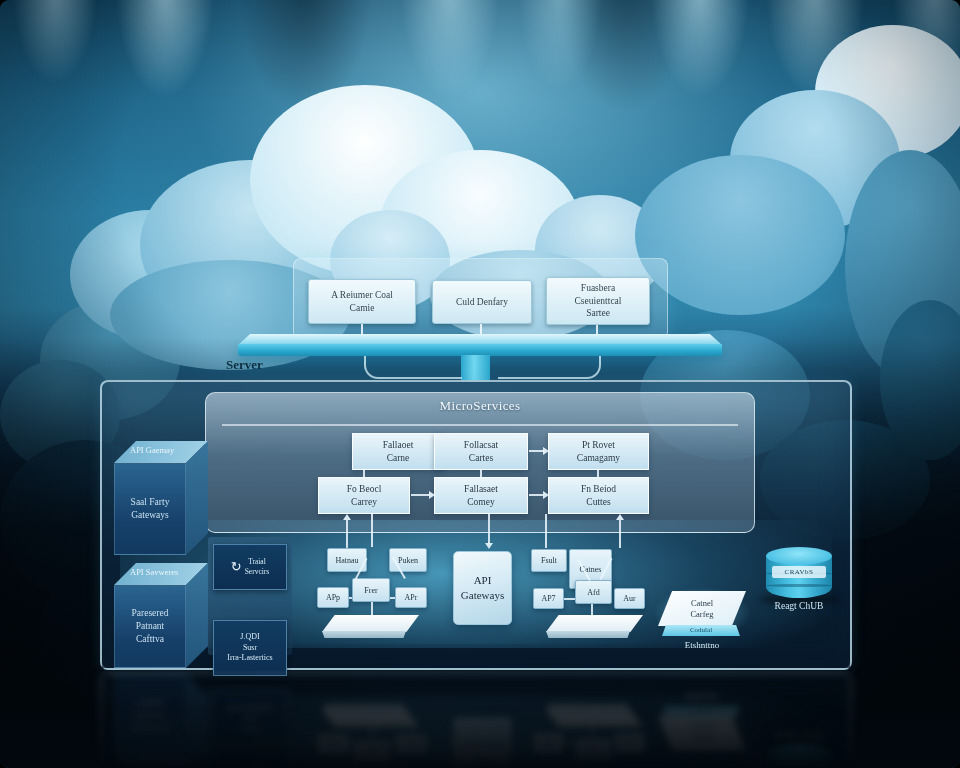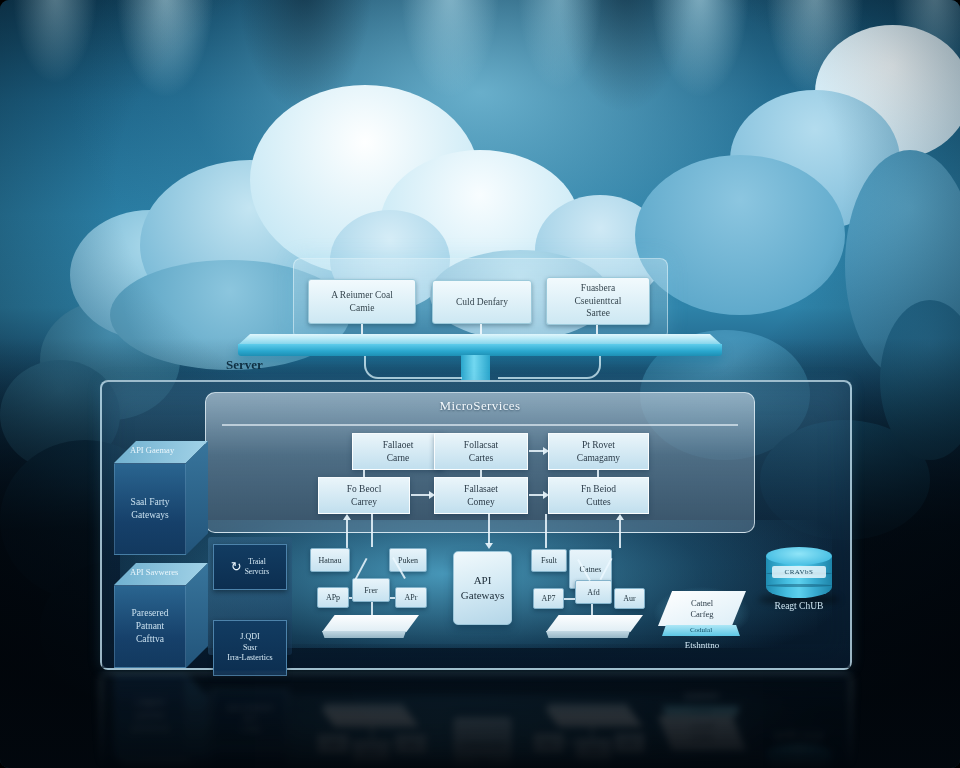--- a/index.html
+++ b/index.html
@@ -246,21 +246,21 @@
       <span class="svc-icon">↻</span>
       <span class="t" style="font-size:7.5px;line-height:1.3;">Traial
 Servcirs</span>
     </div>
     <div class="abs svc-item" style="left:213px;top:620px;width:74px;height:56px;">
       <span class="t" style="font-size:8px;line-height:1.35;">J.QDI
 Susr
 Irra-Lastertics</span>
     </div>
 
-    <div class="abs smbox" style="left:310px;top:548px;width:40px;height:24px;">Hatnau</div>
+    <div class="abs smbox" style="left:327px;top:548px;width:40px;height:24px;">Hatnau</div>
     <div class="abs smbox" style="left:389px;top:548px;width:38px;height:24px;">Puken</div>
     <div class="abs smbox" style="left:352px;top:578px;width:38px;height:24px;">Frer</div>
     <div class="abs smbox" style="left:317px;top:587px;width:32px;height:21px;">APp</div>
     <div class="abs smbox" style="left:395px;top:587px;width:32px;height:21px;">APr</div>
     <div class="ln" style="left:349px;top:597px;width:3px;height:2px;"></div>
     <div class="ln" style="left:390px;top:597px;width:5px;height:2px;"></div>
     <div class="ln" style="left:360px;top:557px;width:2px;height:24px;transform:rotate(28deg);"></div>
     <div class="ln" style="left:398px;top:556px;width:2px;height:24px;transform:rotate(-30deg);"></div>
     <div class="ln" style="left:371px;top:602px;width:2px;height:15px;"></div>
 

